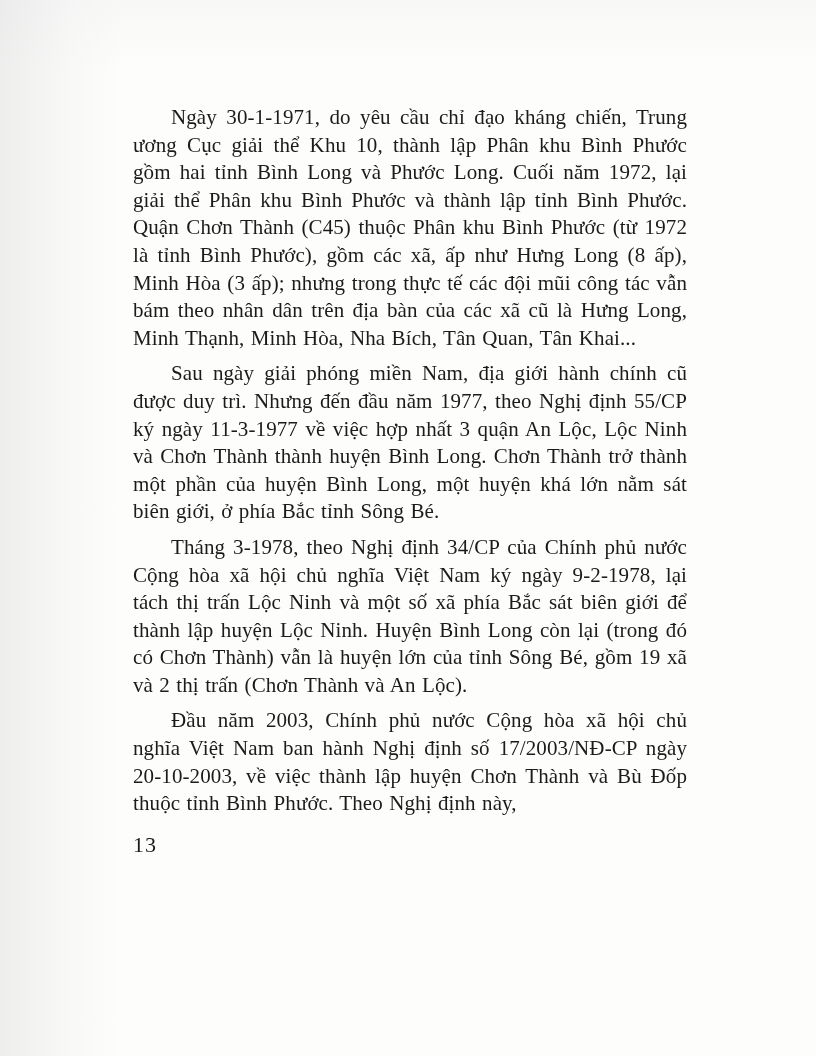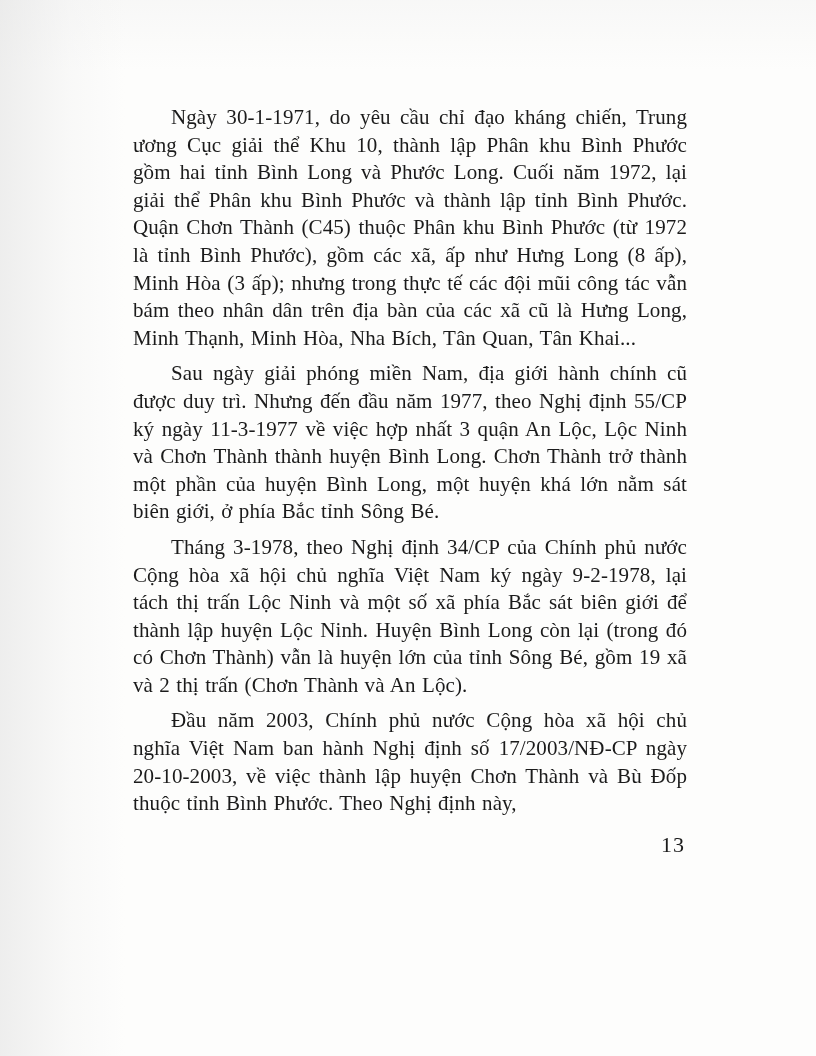--- a/index.html
+++ b/index.html
@@ -38,21 +38,21 @@
     text-indent: 38px;
     margin-bottom: 8px;
     word-spacing: 1px;
     letter-spacing: 0.1px;
     color: #1b1b1b;
     -webkit-font-smoothing: antialiased;
   }
 
   .page-number {
     margin-top: 14px;
-    text-align: right;
+    text-align: left;
     font-size: 22px;
     line-height: 26px;
     letter-spacing: 1px;
     padding-right: 2px;
   }
 </style>
 </head>
 <body>
 
 <div class="book-page">

